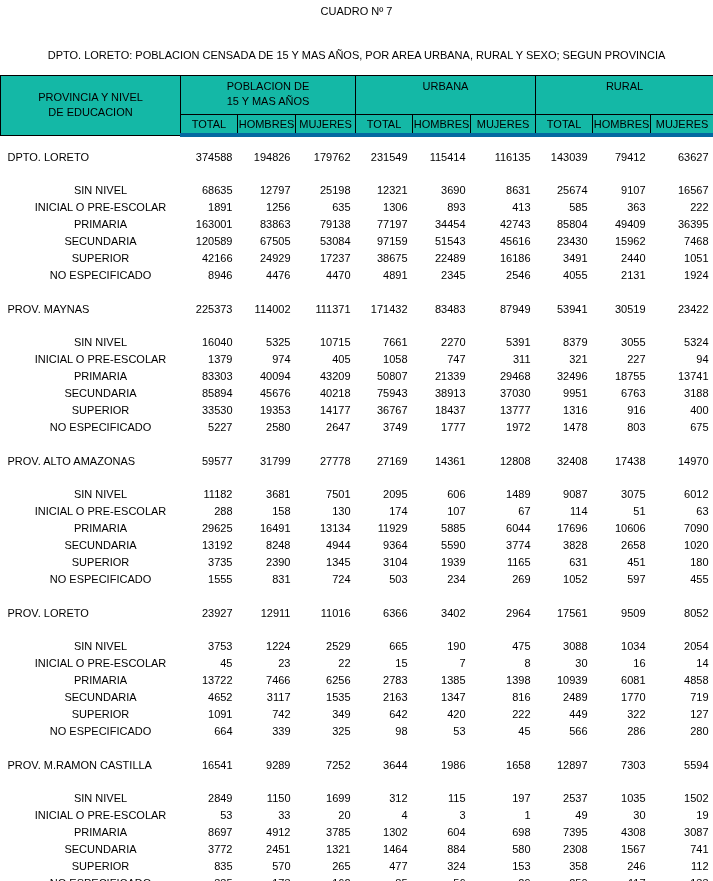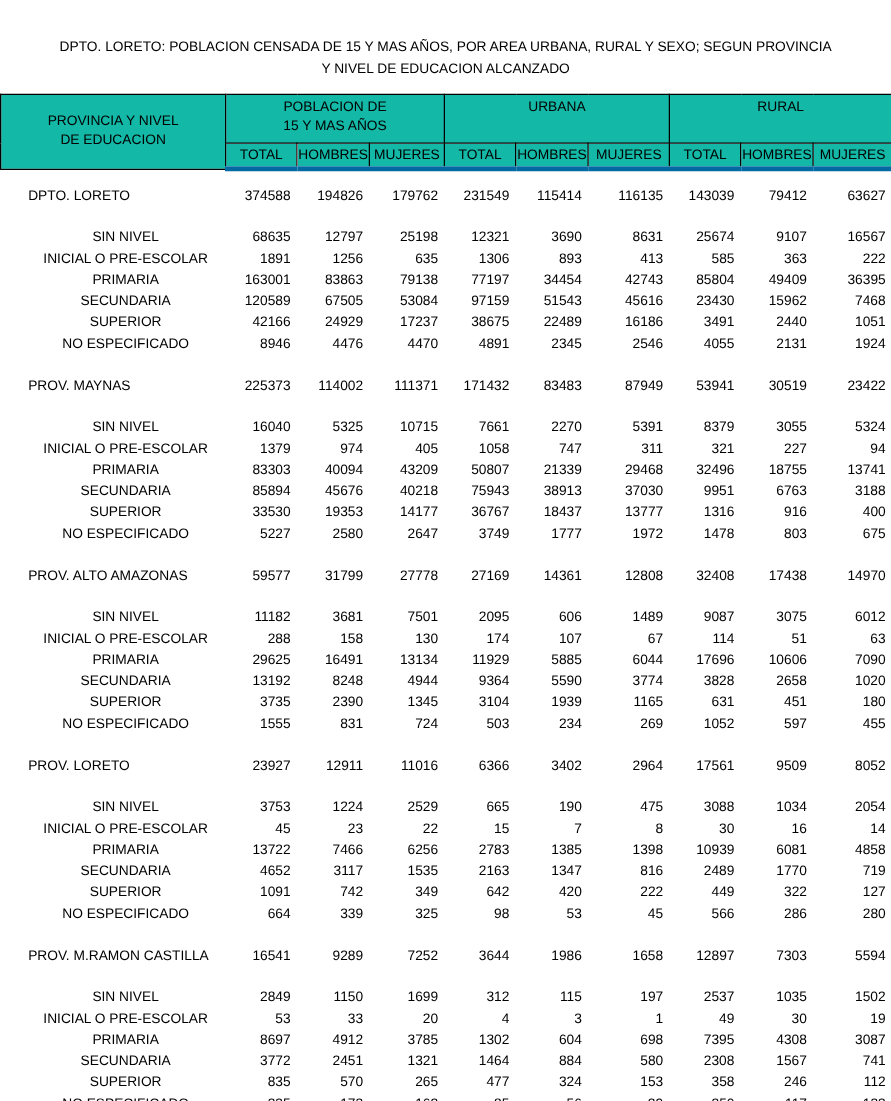--- a/index.html
+++ b/index.html
@@ -49,35 +49,35 @@
   th.bl2 { border-left-width: 2px; }
   .hline { line-height: 15px; }
   tbody td {
     border: none;
     font-size: 11px;
     padding: 0;
     white-space: nowrap;
     overflow: hidden;
   }
   tr.data-row { height: 17px; }
-  td.lbl { padding-left: 22px; text-align: left; }
+  td.lbl { padding-left: 7px; text-align: left; }
   td.lbl.indent { padding-left: 20px; text-align: center; }
   td.num { text-align: right; padding-right: 5px; }
   tr.sp13 { height: 13px; }
   tr.sp16 { height: 16px; }
   tr.sp17 { height: 17px; }
 </style>
 </head>
 <body>
 
 <div class="page">
+  <div class="doc-title">CUADRO Nº 7</div>
 
   <div class="doc-subtitle">
     <div>DPTO. LORETO: POBLACION CENSADA DE 15 Y MAS AÑOS, POR AREA URBANA, RURAL Y SEXO; SEGUN PROVINCIA</div>
-    <div>Y NIVEL DE EDUCACION ALCANZADO</div>
   </div>
 
   <table class="stats">
     <colgroup>
       <col style="width:180px">
       <col style="width:57px">
         <col style="width:58px">
         <col style="width:60px">
       <col style="width:57px">
         <col style="width:58px">

